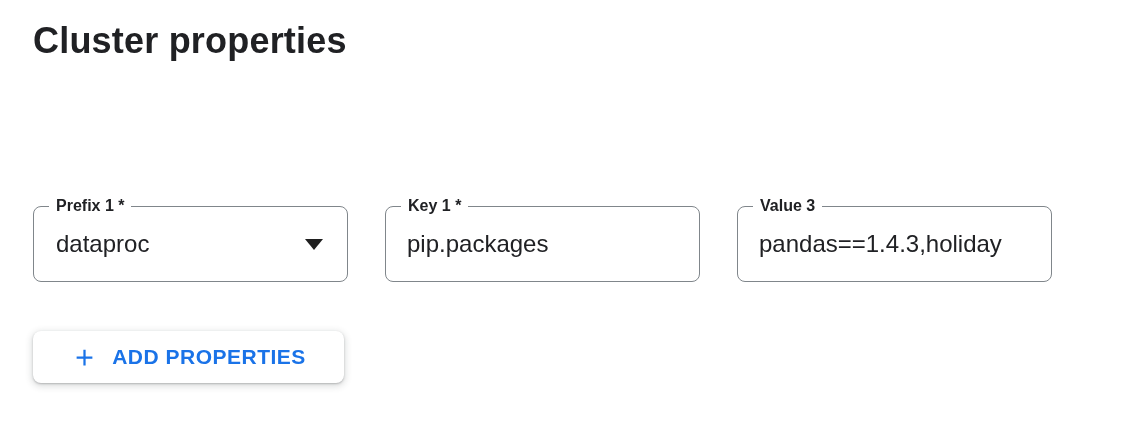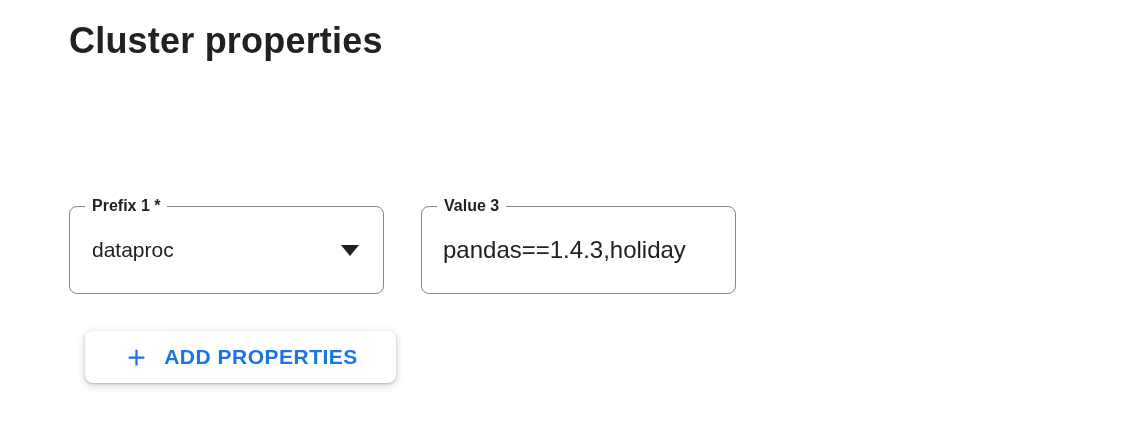--- a/index.html
+++ b/index.html
@@ -4,21 +4,21 @@
 <style>
   * { box-sizing: border-box; }
   html, body {
     margin: 0; padding: 0;
     width: 1122px; height: 432px;
     background: #ffffff;
     font-family: "Liberation Sans", "DejaVu Sans", sans-serif;
     overflow: hidden;
     position: relative;
   }
-  .page { position: absolute; inset: 0; margin-left: 36px; }
+  .page { position: absolute; inset: 0; }
 
   .page-title {
     position: absolute;
     left: 33px; top: 20px;
     margin: 0;
     font-size: 36px;
     font-weight: 700;
     letter-spacing: 0.2px;
     color: #202124;
   }
@@ -35,21 +35,21 @@
   .fields-row {
     position: absolute;
     left: 33px; top: 206px;
     display: flex;
     gap: 37px;
   }
 
   .field {
     position: relative;
     width: 315px;
-    height: 88px;
+    height: 76px;
     border: 1.5px solid #80868b;
     border-radius: 8px;
     background: #ffffff;
   }
 
   .field-label {
     position: absolute;
     top: -11px;
     left: 15px;
     z-index: 2;
@@ -65,21 +65,21 @@
   .select-box {
     position: absolute;
     inset: 0;
     display: flex;
     align-items: center;
     padding: 0 22px;
     border-radius: 8px;
     cursor: pointer;
   }
   .select-value {
-    font-size: 21px;
+    font-size: 24px;
     color: #202124;
     flex: 1 1 auto;
     white-space: nowrap;
     overflow: hidden;
   }
   .dropdown-arrow {
     width: 0; height: 0;
     border-left: 9px solid transparent;
     border-right: 9px solid transparent;
     border-top: 11px solid #1f1f1f;
@@ -96,21 +96,21 @@
     background: transparent;
     border-radius: 8px;
     padding: 0 8px 0 21px;
     font-family: "Liberation Sans", "DejaVu Sans", sans-serif;
     font-size: 24px;
     color: #202124;
   }
 
   .add-btn {
     position: absolute;
-    left: 49px; top: 331px;
+    left: 33px; top: 331px;
     height: 52px;
     min-width: 311px;
     display: flex;
     align-items: center;
     justify-content: center;
     gap: 14px;
     padding: 0 22px;
     background: #ffffff;
     border: none;
     border-radius: 8px;
@@ -138,20 +138,24 @@
   <div class="fields-row">
 
     <div class="field">
       <span class="field-label">Prefix 1 *</span>
       <div class="select-box">
         <span class="select-value">dataproc</span>
         <span class="dropdown-arrow"></span>
       </div>
     </div>
 
+    <div class="field">
+      <span class="field-label">Key 1 *</span>
+      <input class="field-input" type="text" value="pip.packages" style="">
+    </div>
 
     <div class="field">
       <span class="field-label">Value 3</span>
       <input class="field-input" type="text" value="pandas==1.4.3,holiday" style="">
     </div>
 
   </div>
 
   <button class="add-btn">
     <svg class="plus-icon" width="27" height="27" viewBox="0 0 24 24" fill="#1a73e8" aria-hidden="true">

